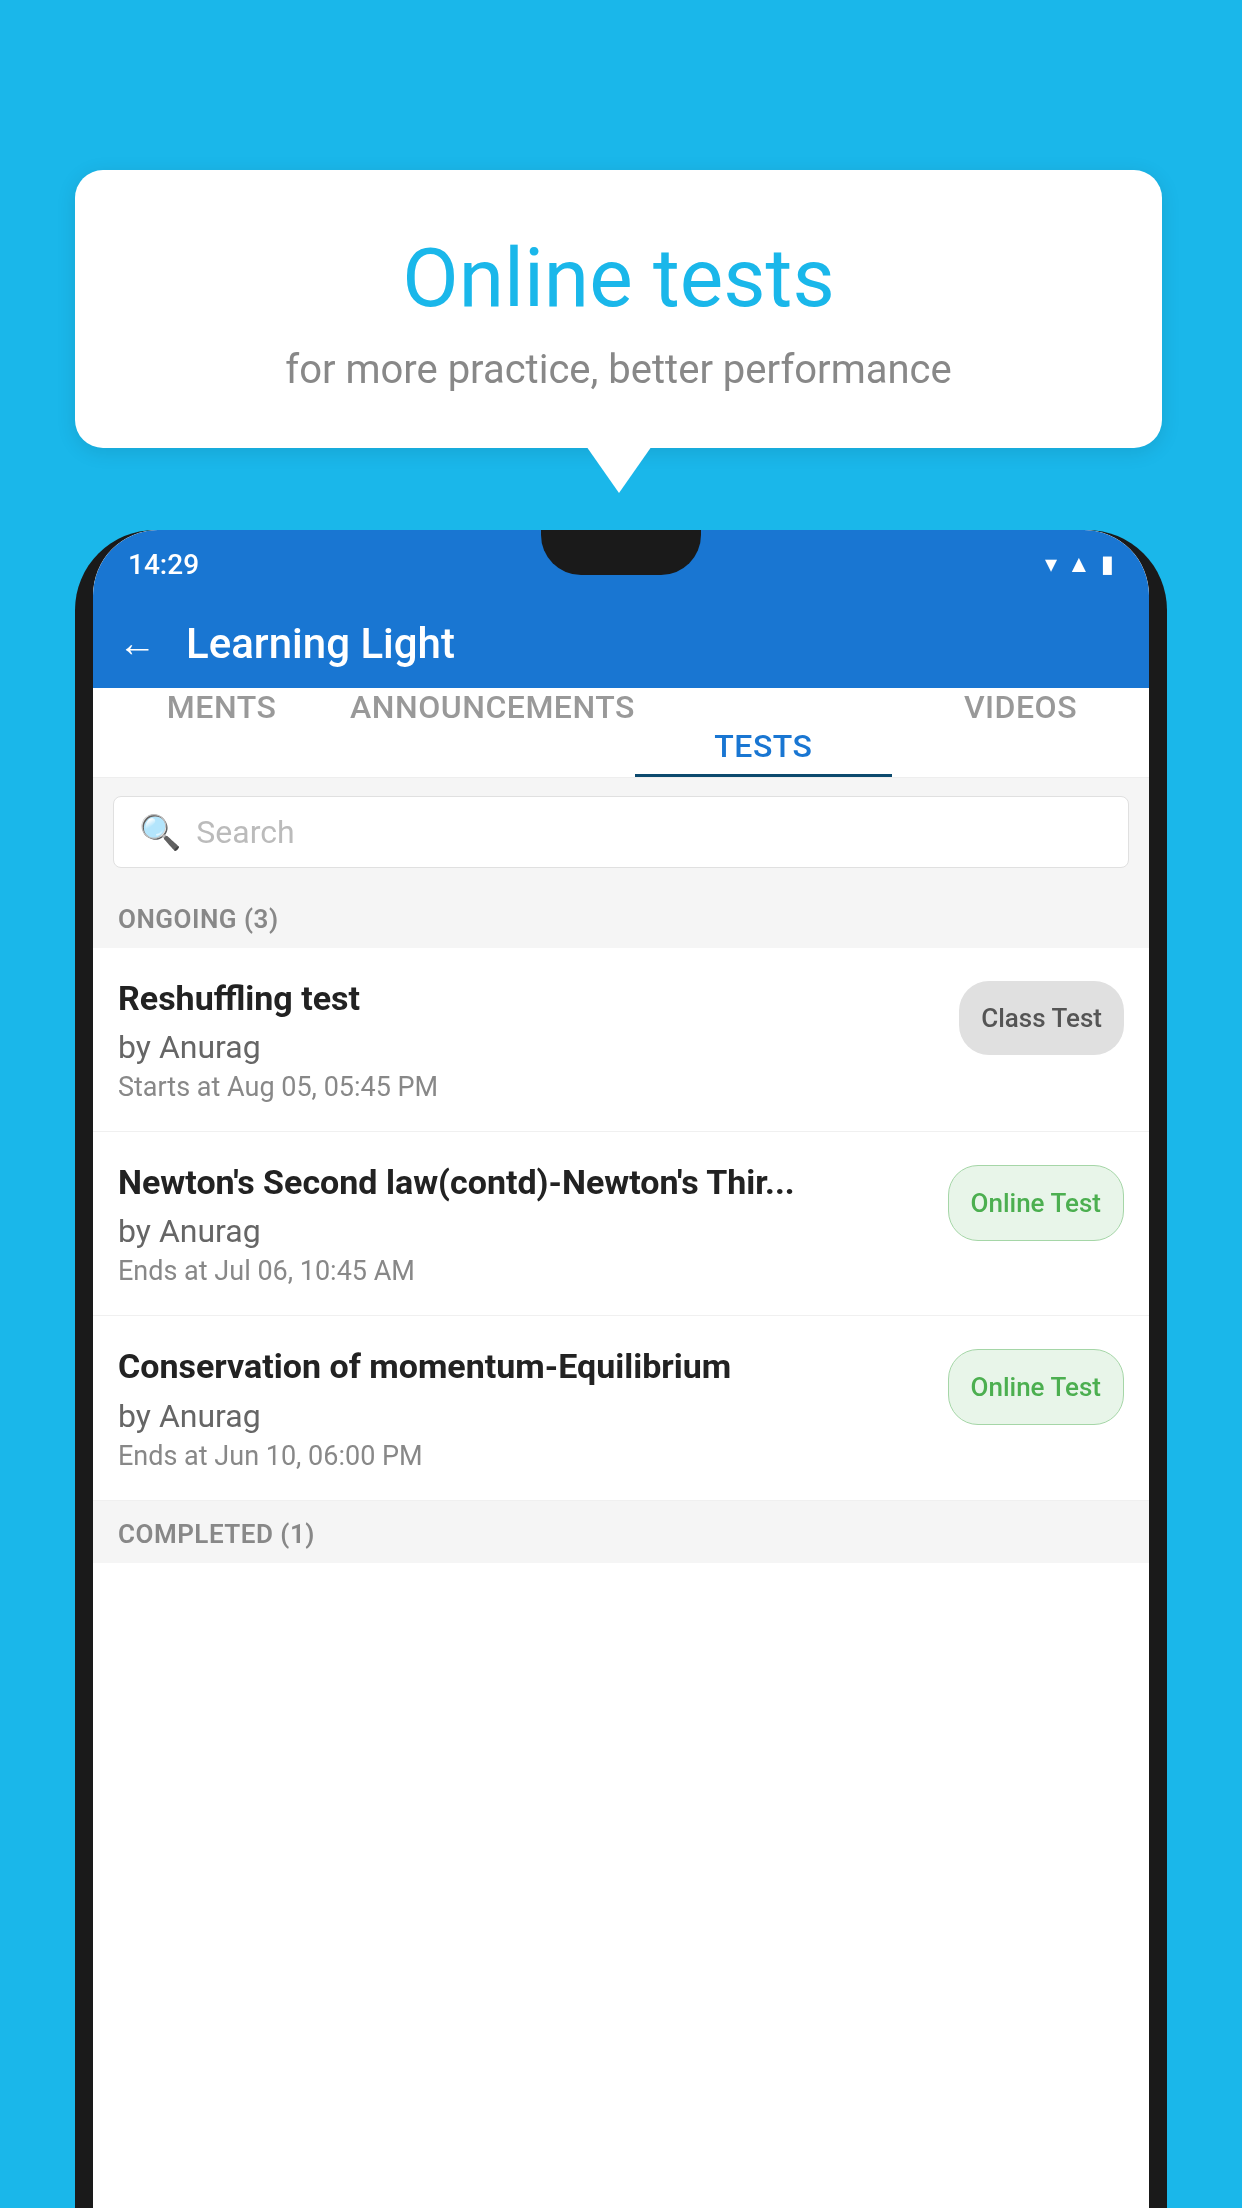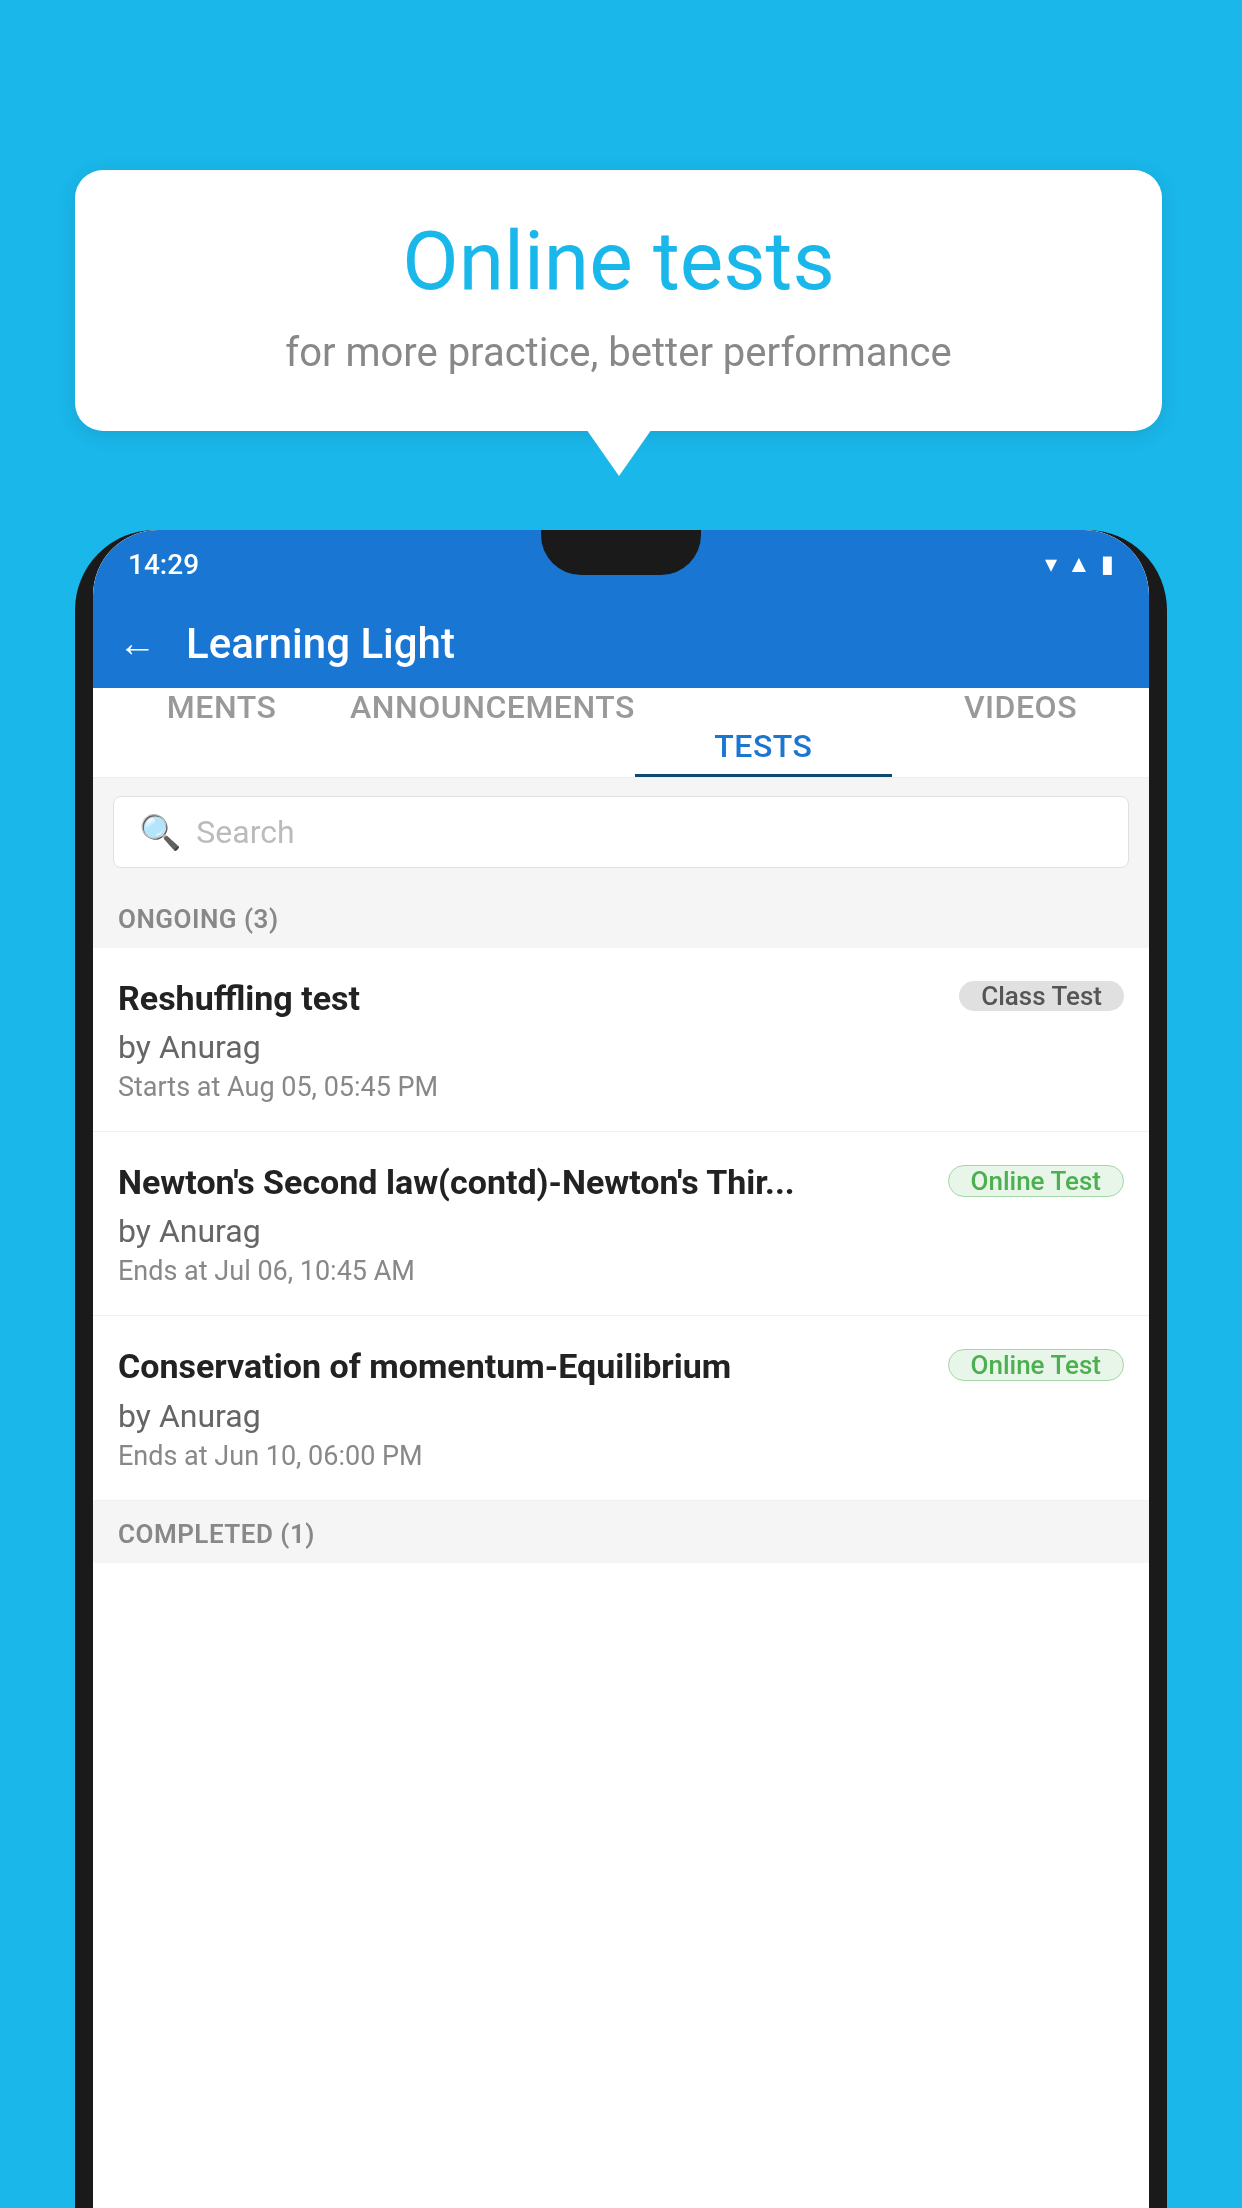--- a/index.html
+++ b/index.html
@@ -14,21 +14,21 @@
     }
 
     
     .speech-bubble {
       position: absolute;
       top: 170px;
       left: 75px;
       right: 80px;
       background: white;
       border-radius: 28px;
-      padding: 43px 50px 55px;
+      padding: 60px 50px 55px;
       text-align: center;
       box-shadow: 0 4px 20px rgba(0,0,0,0.1);
     }
 
     .speech-bubble::after {
       content: '';
       position: absolute;
       bottom: -45px;
       left: 50%;
       transform: translateX(-50%);
@@ -241,21 +241,21 @@
       margin-bottom: 5px;
     }
 
     .test-date {
       font-size: 27px;
       color: #888;
     }
 
     .badge {
       border-radius: 30px;
-      padding: 0 22px;
+      padding: 22px 22px;
       font-size: 26px;
       font-weight: 500;
       white-space: nowrap;
       margin-top: 5px;
       min-width: 140px;
       text-align: center;
     }
 
     .badge-gray {
       background: #e0e0e0;

